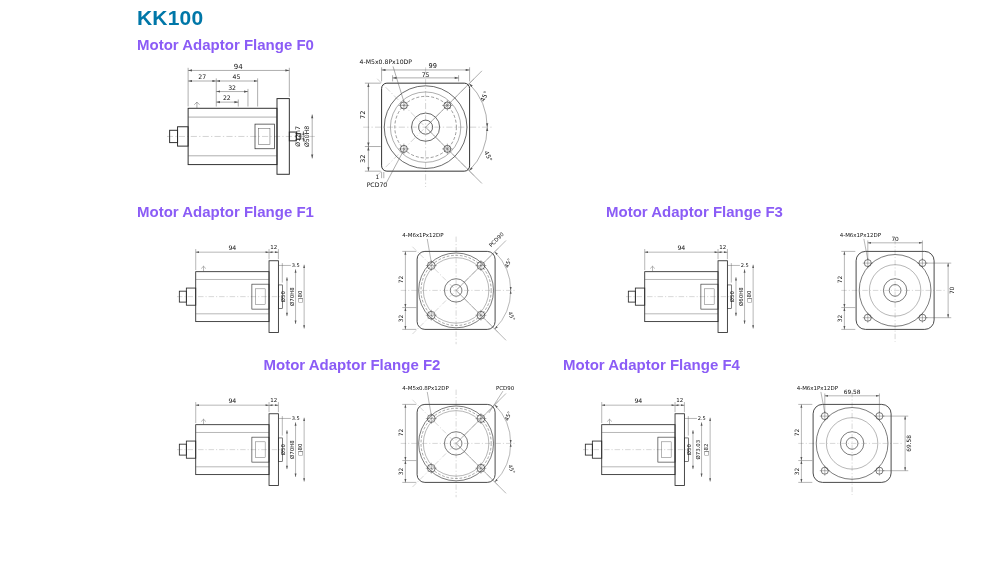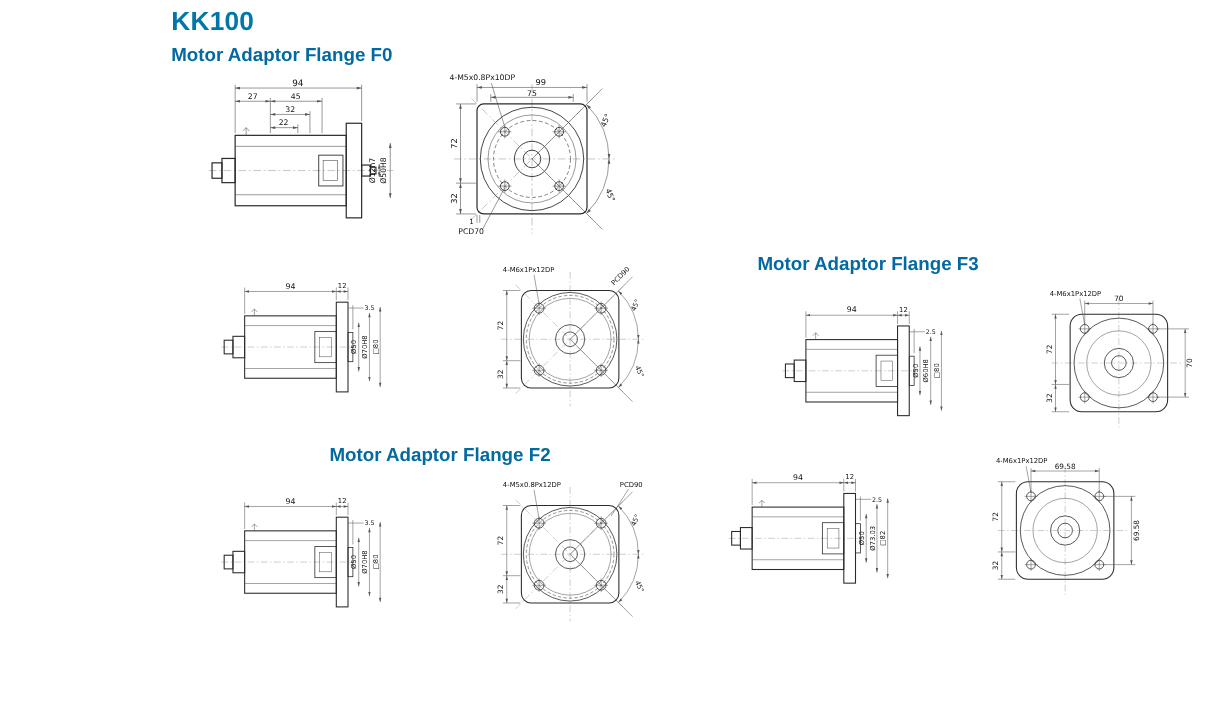--- a/index.html
+++ b/index.html
@@ -2,21 +2,21 @@
 <html><head>
 <meta charset="utf-8">
 <style>
   * { margin:0; padding:0; box-sizing:border-box; }
   html,body { background:#ffffff; }
   #page { position:relative; width:984px; height:564px; background:#fff; overflow:hidden;
           font-family:"Liberation Sans", sans-serif; }
   #page-title { position:absolute; left:137px; top:6px; font-size:21px; font-weight:bold;
                 color:#0077a8; letter-spacing:.2px; }
   .section { position:absolute; }
-  .sec-title { font-size:15px; font-weight:bold; color:#0369a1; margin-bottom:2px;
+  .sec-title { font-size:15px; font-weight:bold; color:#8b5cf6; margin-bottom:2px;
                font-family:"Liberation Sans", sans-serif; }
   svg { display:block; }
   svg text { font-family:"DejaVu Sans", sans-serif; fill:#111; }
   .t8  { font-size:8px; }
   .t75 { font-size:7.5px; }
   .t7  { font-size:7px; }
   .t65 { font-size:6.5px; }
   .ol  { fill:none; stroke:#2b2b2b; stroke-width:1.1; }
   .ol2 { fill:none; stroke:#2b2b2b; stroke-width:.8; }
   .tl  { fill:none; stroke:#555; stroke-width:.55; }
@@ -220,20 +220,21 @@
         <text class="t75" text-anchor="middle" transform="translate(26.5,118) rotate(-90)">32</text>
         <text class="t65" x="40" y="141" text-anchor="middle">1</text>
         <text class="t7" x="28" y="150">PCD70</text>
         <text class="t7" text-anchor="middle" transform="translate(164,48) rotate(-66)">45°</text>
         <text class="t7" text-anchor="middle" transform="translate(164,116) rotate(66)">45°</text>
       </g>
     </svg>
   </div>
 
   <div class="section" style="left:137px; top:203px;">
+    <div class="sec-title">Motor Adaptor Flange F1</div>
     <svg width="430" height="126" viewBox="0 0 430 126">
       <g transform="translate(40,6) scale(0.78)">
         <use href="#g-sideA"></use>
         <text class="t8" x="71" y="28" text-anchor="middle">94</text>
         <text class="t7" x="124" y="27.5" text-anchor="middle">12</text>
         <text class="t65" x="147" y="50.5">3.5</text>
         <text class="t7" text-anchor="middle" transform="translate(138.5,88) rotate(-90)">Ø50</text>
         <text class="t7" text-anchor="middle" transform="translate(149.5,88) rotate(-90)">Ø70H8</text>
         <text class="t7" text-anchor="middle" transform="translate(160.5,88) rotate(-90)">□80</text>
       </g>
@@ -291,20 +292,21 @@
         <text class="t7" x="146" y="11">PCD90</text>
         <text class="t75" text-anchor="middle" transform="translate(26.5,66) rotate(-90)">72</text>
         <text class="t75" text-anchor="middle" transform="translate(26.5,116) rotate(-90)">32</text>
         <text class="t7" text-anchor="middle" transform="translate(164,46) rotate(-66)">45°</text>
         <text class="t7" text-anchor="middle" transform="translate(164,114) rotate(66)">45°</text>
       </g>
     </svg>
   </div>
 
   <div class="section" style="left:563px; top:356px;">
+    <div class="sec-title">Motor Adaptor Flange F4</div>
     <svg width="420" height="126" viewBox="0 0 420 126">
       <g transform="translate(20,6) scale(0.78)">
         <use href="#g-sideA"></use>
         <text class="t8" x="71" y="28" text-anchor="middle">94</text>
         <text class="t7" x="124" y="27.5" text-anchor="middle">12</text>
         <text class="t65" x="147" y="50.5">2.5</text>
         <text class="t7" text-anchor="middle" transform="translate(138.5,88) rotate(-90)">Ø50</text>
         <text class="t7" text-anchor="middle" transform="translate(149.5,88) rotate(-90)">Ø73.03</text>
         <text class="t7" text-anchor="middle" transform="translate(160.5,88) rotate(-90)">□82</text>
       </g>

